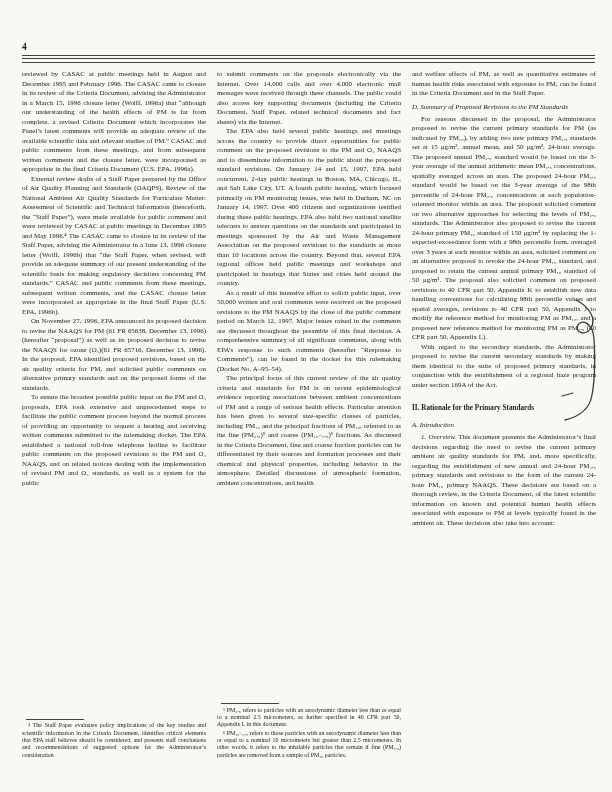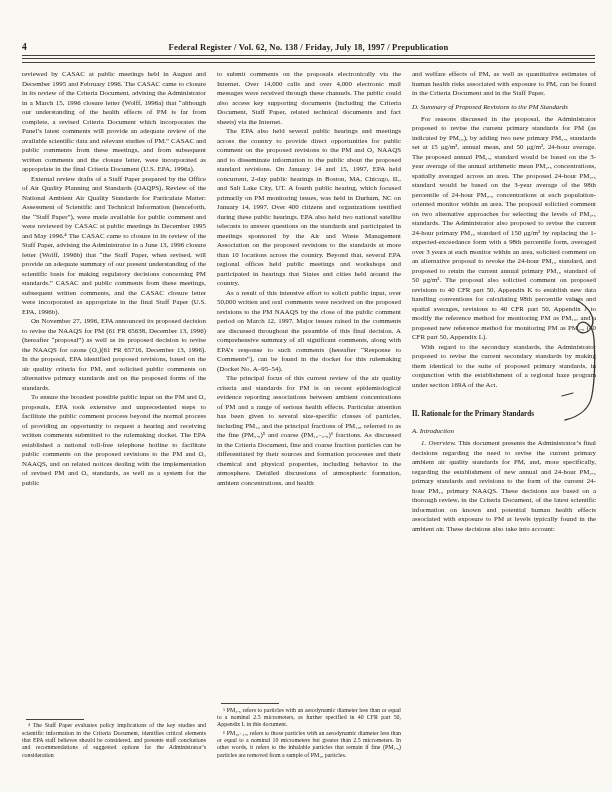--- a/index.html
+++ b/index.html
@@ -20,37 +20,36 @@
   .hdr-sp{width:42px;flex:0 0 auto;}
   .rule1{border-top:1px solid #44423e;margin-top:3px;}
   .rule2{border-top:1.4px solid #44423e;border-bottom:1px solid #44423e;height:3px;margin-top:2px;}
   
   .cols{display:flex;gap:11px;margin-top:6px;height:706px;}
   .col{width:184px;flex:0 0 auto;display:flex;flex-direction:column;}
   .body-p{font-size:6.9px;line-height:9.5px;text-align:justify;margin:0;
           word-spacing:.2px;}
   .indent{text-indent:9px;}
   .h-ital{font-style:italic;font-size:6.9px;line-height:9.3px;margin:4px 0 3px;}
-  .h-bold{font-weight:bold;font-size:7.2px;line-height:9.5px;margin:21px 0 2px;}
+  .h-bold{font-weight:bold;font-size:7.2px;line-height:9.5px;margin:15px 0 2px;}
   .ital{font-style:italic;}
   .fn-block{margin-top:auto;padding-bottom:16px;}
   .fn-rule{width:58px;border-top:1px solid #44423e;margin:0 0 2.5px 4px;}
   .footnote{font-size:5.9px;line-height:7.35px;text-align:justify;margin:0;text-indent:6px;}
   .footnote + .footnote{margin-top:1px;}
   
   .margin-mark{position:absolute;right:0px;top:297px;width:52px;height:140px;}
 </style>
 </head>
 <body>
 
 <div class="page">
 
   <div class="hdr">
     <div class="pgnum">4</div>
-    <div class="runtitle">Federal Register / Vol. 62, No. 138 / Friday, July 18, 1997 / Prepublication</div>
     <div class="hdr-sp"></div>
   </div>
   <div class="rule1"></div>
   <div class="rule2"></div>
 
   <div class="cols">
 
     <div class="col">
       <p class="body-p">reviewed by CASAC at public meetings held in August and December 1995 and February 1996. The CASAC came to closure in its review of the Criteria Document, advising the Administrator in a March 15, 1996 closure letter (Wolff, 1996a) that “although our understanding of the health effects of PM is far from complete, a revised Criteria Document which incorporates the Panel’s latest comments will provide an adequate review of the available scientific data and relevant studies of PM.” CASAC and public comments from these meetings, and from subsequent written comments and the closure letter, were incorporated as appropriate in the final Criteria Document (U.S. EPA, 1996a).</p>
       <p class="body-p indent">External review drafts of a Staff Paper prepared by the Office of Air Quality Planning and Standards (OAQPS), Review of the National Ambient Air Quality Standards for Particulate Matter: Assessment of Scientific and Technical Information (henceforth, the “Staff Paper”), were made available for public comment and were reviewed by CASAC at public meetings in December 1995 and May 1996.⁴ The CASAC came to closure in its review of the Staff Paper, advising the Administrator in a June 13, 1996 closure letter (Wolff, 1996b) that “the Staff Paper, when revised, will provide an adequate summary of our present understanding of the scientific basis for making regulatory decisions concerning PM standards.” CASAC and public comments from these meetings, subsequent written comments, and the CASAC closure letter were incorporated as appropriate in the final Staff Paper (U.S. EPA, 1996b).</p>

